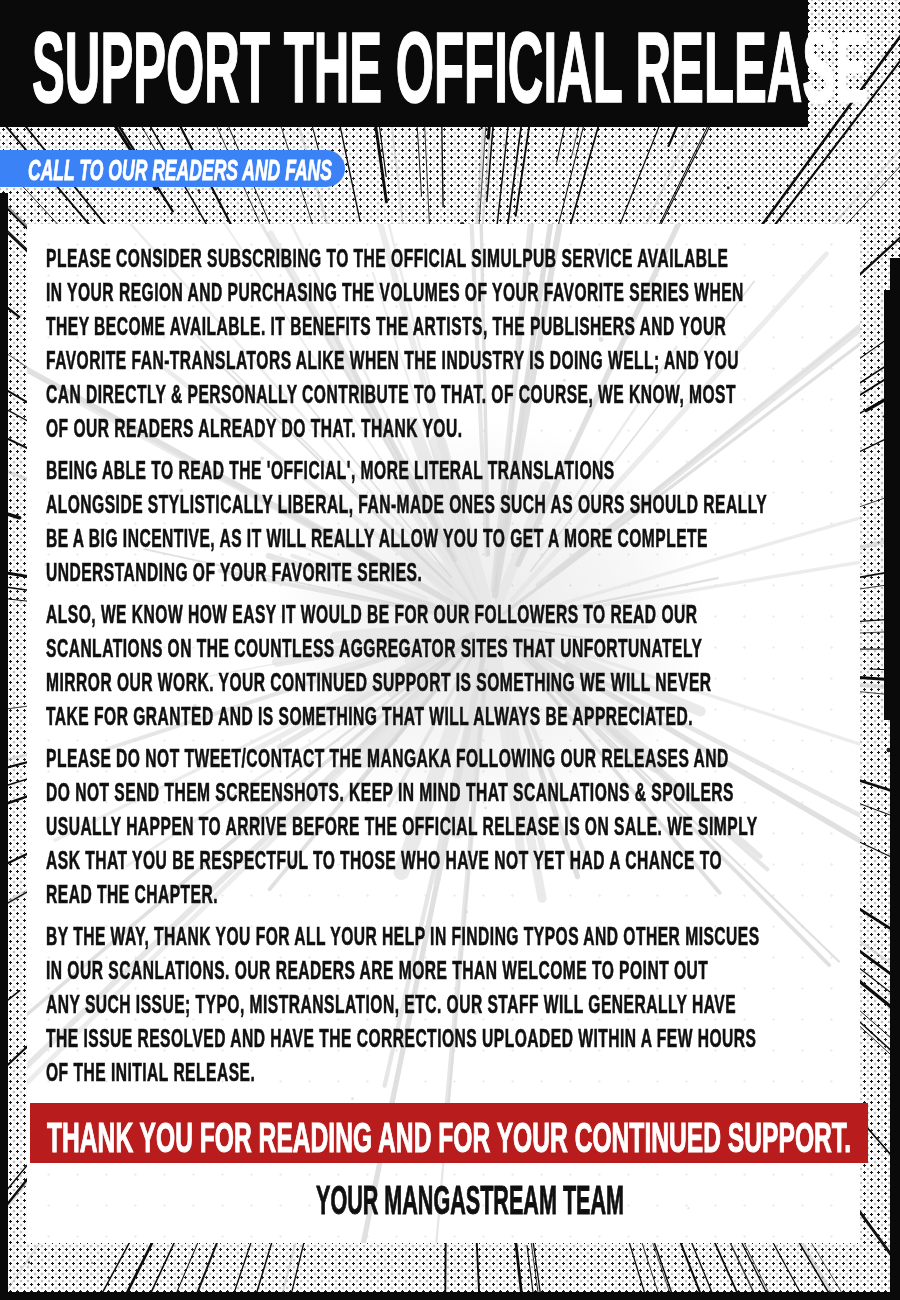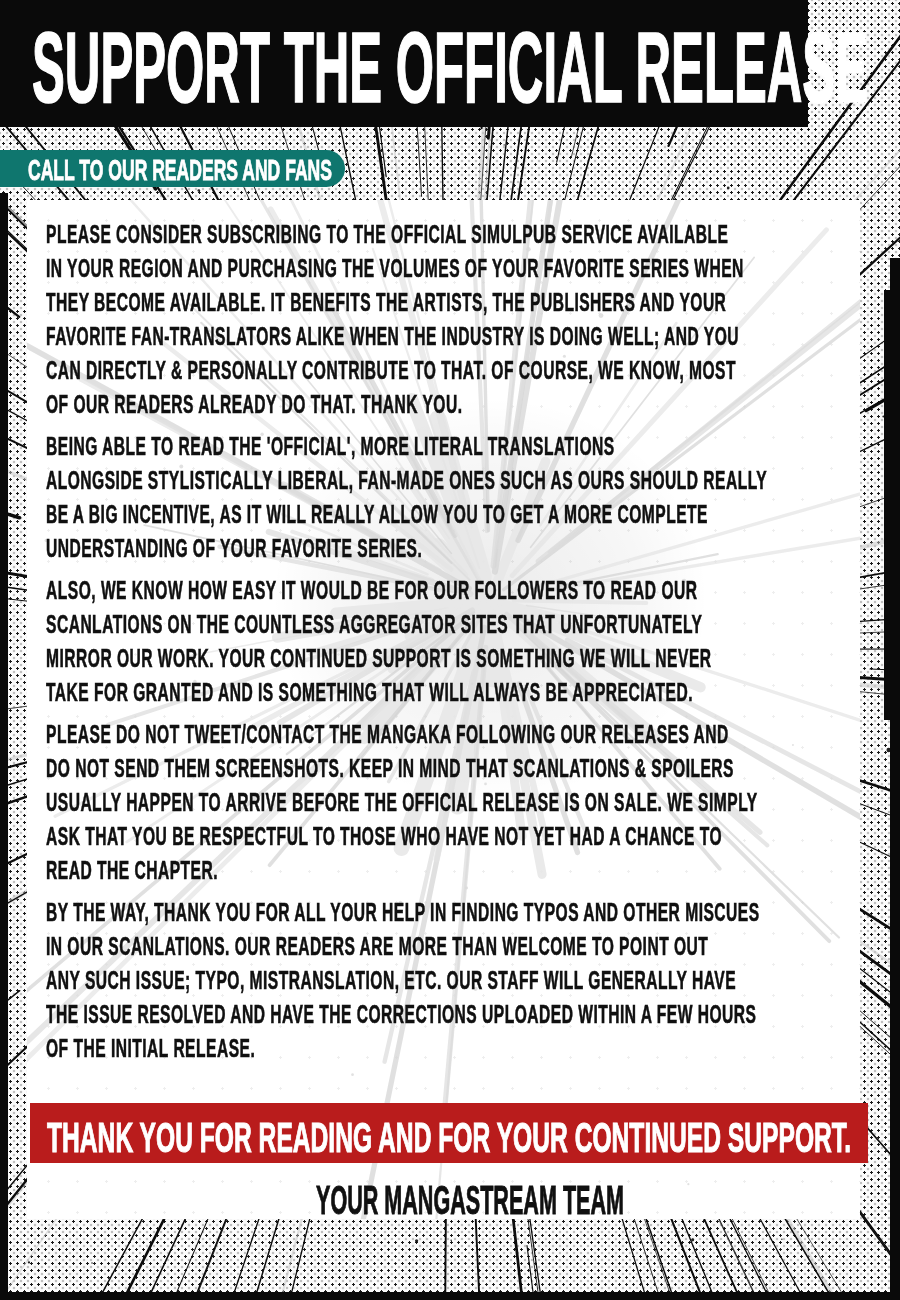--- a/index.html
+++ b/index.html
@@ -18,21 +18,21 @@
     background-position:0 0,3.5px 3.5px;
   }
   #rays-outer{position:absolute;left:0;top:0;z-index:1;}
   .left-edge-bar{position:absolute;left:0;top:193px;width:8px;height:1107px;background:#0a0a0a;z-index:2;}
   .right-edge-bar{position:absolute;left:890px;top:258px;width:10px;height:1042px;background:#0a0a0a;z-index:2;}
   .right-edge-bump{position:absolute;left:884px;top:290px;width:16px;height:430px;background:#0a0a0a;z-index:2;}
   .bottom-edge-bar{position:absolute;left:0;top:1292px;width:900px;height:8px;background:#0a0a0a;z-index:5;}
 
   
   .panel{
-    position:absolute;left:27px;top:200px;width:833px;height:1019px;z-index:3;overflow:hidden;
+    position:absolute;left:27px;top:224px;width:833px;height:1019px;z-index:3;overflow:hidden;
     background:
       radial-gradient(circle, rgba(0,0,0,.065) 1px, transparent 1.35px) 7px 5px / 29px 31px,
       #ffffff;
   }
   .burst{
     position:absolute;left:183px;top:140px;width:560px;height:520px;border-radius:50%;
     background:radial-gradient(closest-side, rgba(0,0,0,.08), rgba(0,0,0,.03) 55%, transparent 78%);
   }
   #rays-inner{position:absolute;left:0;top:0;}
   .text-block{position:absolute;left:19px;top:17px;width:1400px;z-index:2;}
@@ -40,21 +40,21 @@
   .body-line{
     font-size:26px;font-weight:700;line-height:34px;color:#101010;
     letter-spacing:.8px;white-space:nowrap;
     transform:scaleX(.60);transform-origin:0 50%;
     -webkit-text-stroke:.6px #101010;
   }
 
   
   .top-banner{position:absolute;left:0;top:0;width:808px;height:127px;background:#0a0a0a;z-index:4;}
   
-  .callout-pill{position:absolute;left:0;top:150px;width:345px;height:37px;background:#0f766e;border-radius:0 19px 19px 0;z-index:4;}
+  .callout-pill{position:absolute;left:0;top:150px;width:345px;height:37px;background:#3b82f6;border-radius:0 19px 19px 0;z-index:4;font-style:italic;}
   
   .thanks-banner{position:absolute;left:30px;top:1103px;width:838px;height:60px;background:#b91c1c;z-index:4;}
   .signature-wrap{position:absolute;left:0;top:1178px;width:900px;height:44px;z-index:4;padding-left:20px;}
   svg text{font-family:"Liberation Sans",sans-serif;font-weight:700;}
 </style>
 </head>
 <body>
 
 <div class="halftone"></div>
 

